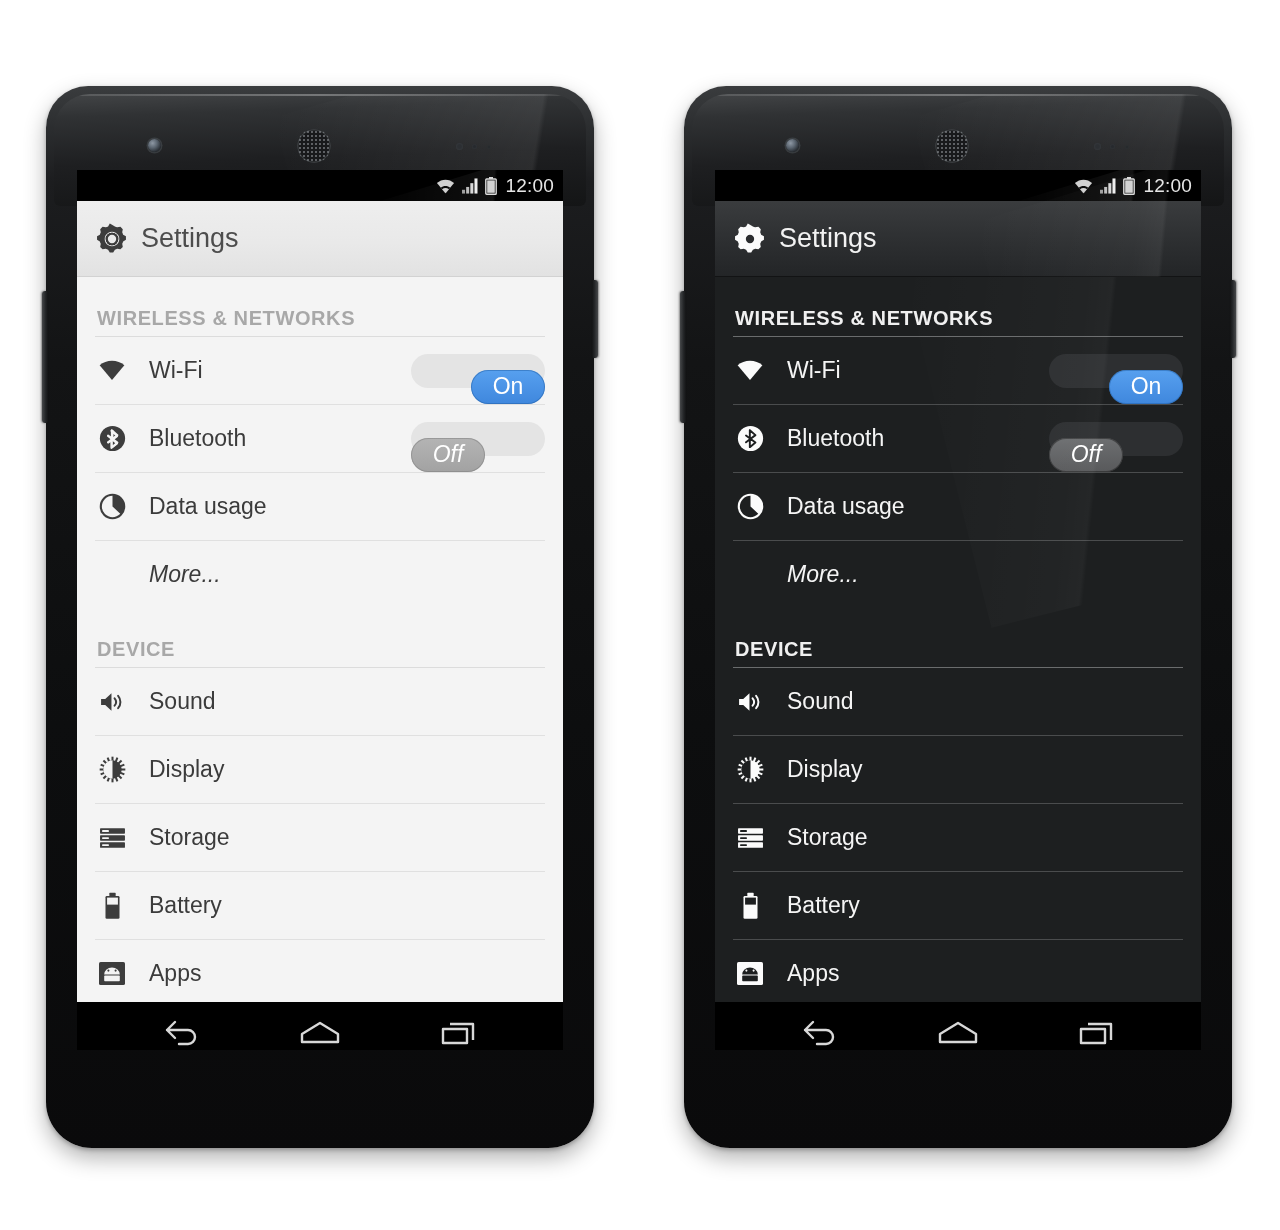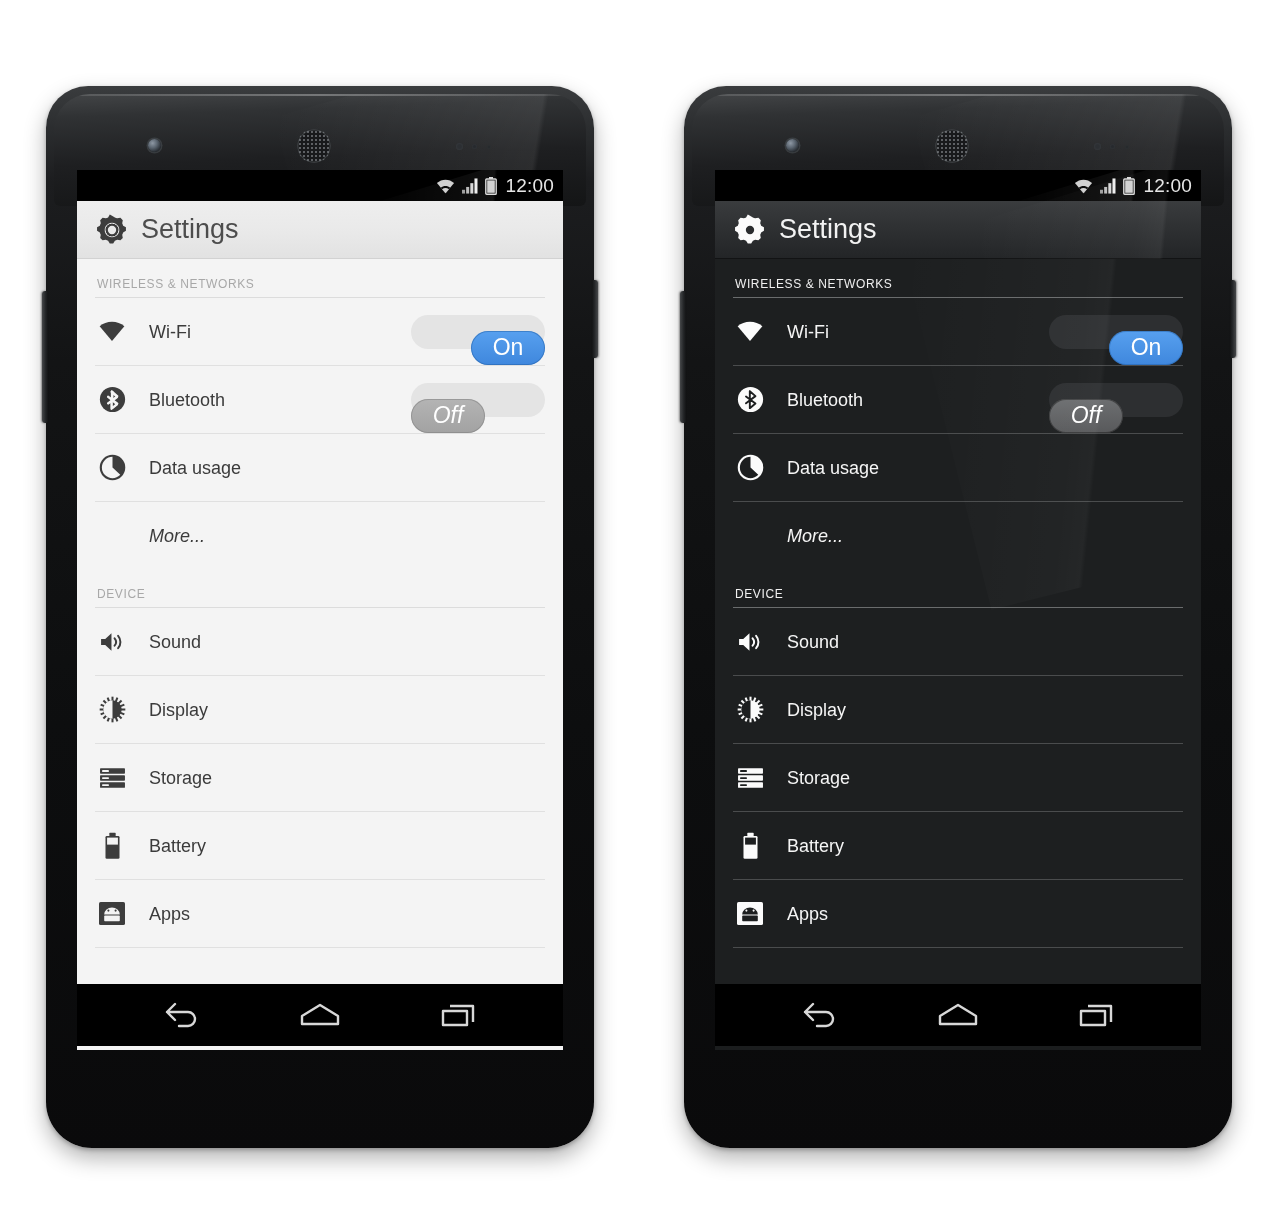--- a/index.html
+++ b/index.html
@@ -161,21 +161,21 @@
     line-height: 1;
     margin-left: 2px;
   }
   .ic-wifi { width: 21px; height: 16px; display:block; }
   .ic-signal { width: 17px; height: 16px; display:block; }
   .ic-batt { width: 12px; height: 18px; display:block; }
 
   
   .actionbar {
     position: relative;
-    height: 58px;
+    height: 76px;
     display: flex;
     align-items: center;
     padding-left: 18px;
     box-sizing: border-box;
     background: linear-gradient(180deg,#eeeeee 0%, #e9e9e9 55%, #e2e2e2 100%);
     border-bottom: 1px solid #d2d2d2;
   }
   .phone.right .actionbar {
     background: linear-gradient(180deg,#3a3c3e 0%, #303234 40%, #232527 100%);
     border-bottom: 1px solid #121314;
@@ -209,23 +209,23 @@
     position: absolute;
     top: -60px; right: -40px;
     width: 300px; height: 380px;
     background: linear-gradient(110deg, rgba(255,255,255,0) 0%, rgba(255,255,255,0.022) 46%, rgba(255,255,255,0.035) 52%, rgba(255,255,255,0) 53%);
     transform: rotate(-14deg);
     pointer-events: none;
     z-index: 2;
   }
 
   .section-label {
-    padding: 18px 0 6px 20px;
-    font-size: 12px;
-    font-weight: normal;
+    padding: 30px 0 6px 20px;
+    font-size: 20px;
+    font-weight: bold;
     letter-spacing: 0.6px;
     color: #a8a8a8;
   }
   .phone.right .section-label { color: #f0f0f0; }
 
   .divider {
     height: 1px;
     margin: 0 18px;
     background: #e0e0e0;
   }
@@ -243,21 +243,21 @@
   }
   .row .ricon {
     width: 30px; height: 30px;
     flex: none;
     display: flex;
     align-items: center;
     justify-content: center;
   }
   .row .rlabel {
     margin-left: 22px;
-    font-size: 18px;
+    font-size: 23px;
     color: #3b3b3b;
     line-height: 1;
   }
   .phone.right .row .rlabel { color: #f5f5f5; }
   .row.indent .rlabel { margin-left: 52px; font-style: italic; }
 
   .row .spacer { flex: 1 1 auto; }
 
   
   .switch {

